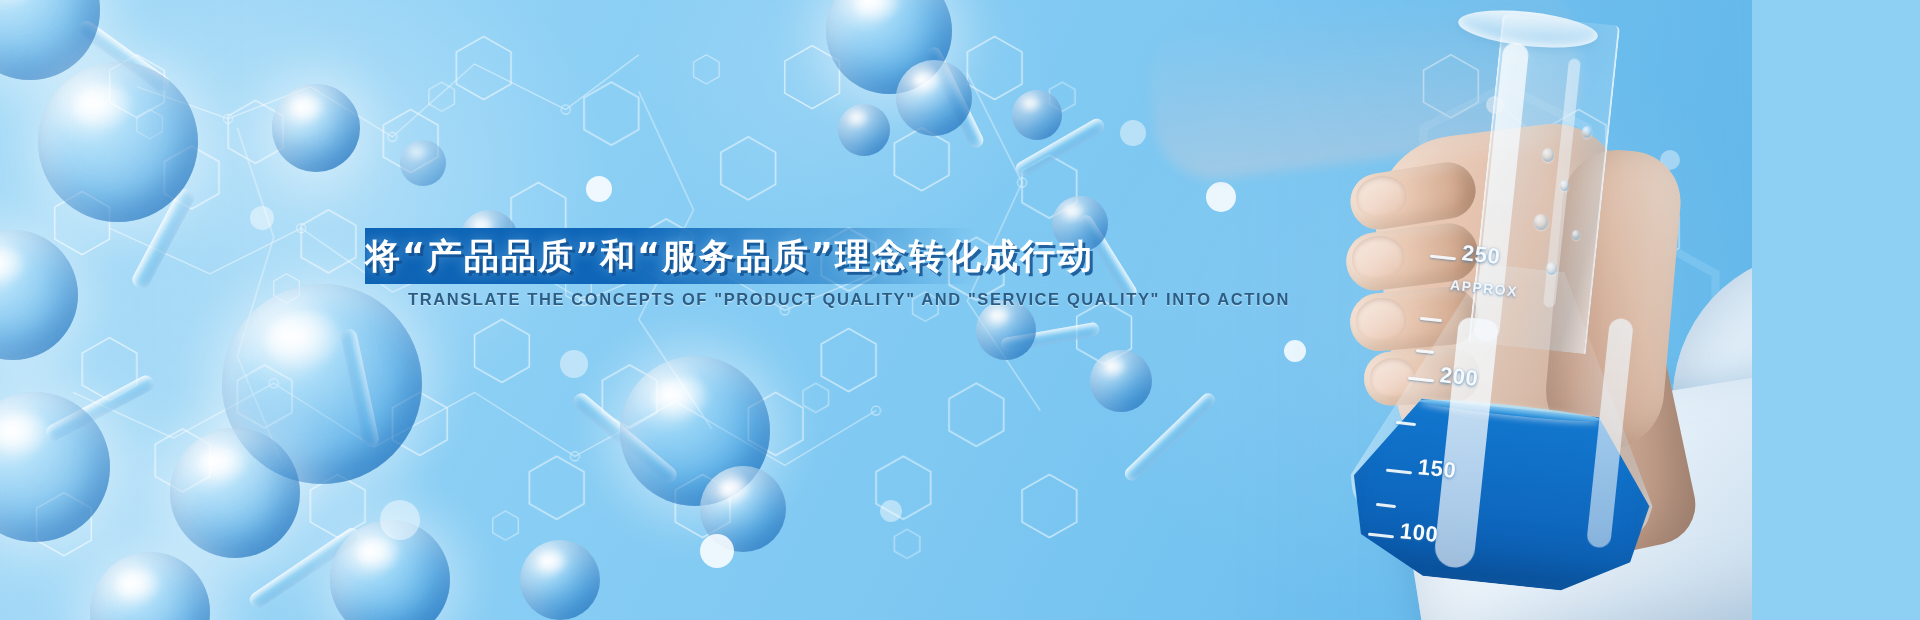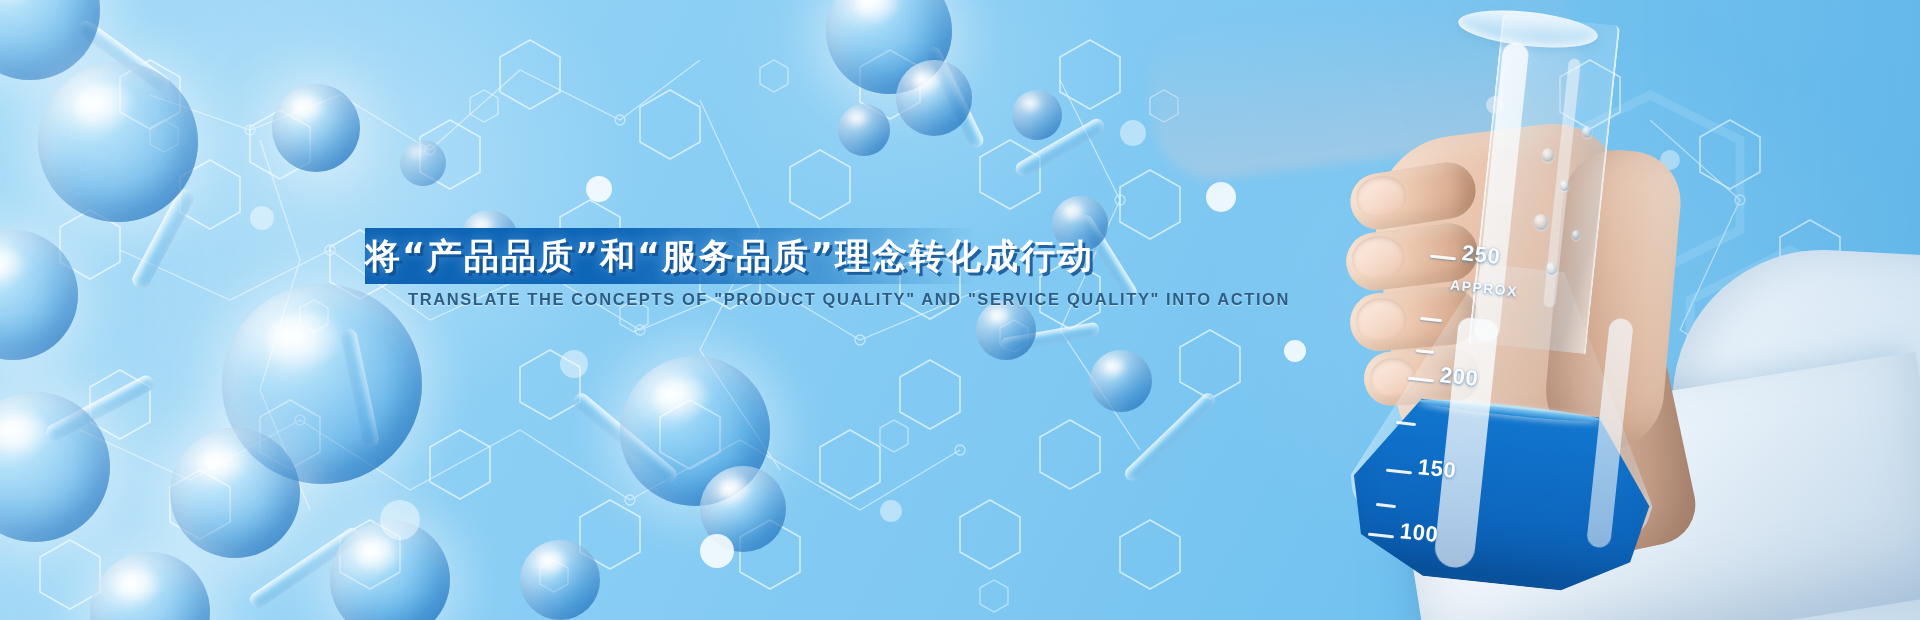--- a/index.html
+++ b/index.html
@@ -1,21 +1,21 @@
 <!DOCTYPE html>
 <html><head>
 <meta charset="utf-8">
 <title>Banner</title>
 <style>
   *{margin:0;padding:0;box-sizing:border-box;}
   html,body{width:1920px;height:620px;overflow:hidden;background:#8ecff4;}
   body{font-family:"Liberation Sans","DejaVu Sans",sans-serif;}
 
   #banner{
-    position:relative;width:1920px;height:620px;overflow:hidden;
+    position:relative;width:1752px;height:620px;overflow:hidden;
     background:linear-gradient(118deg,#9ed8f7 0%,#8ed0f5 28%,#7ec8f2 58%,#6fc0ef 80%,#65baec 100%);
   }
 
   
   .layer{position:absolute;inset:0;pointer-events:none;}
   #hexnet{opacity:.85;}
   #hexnet2{opacity:.5;}
   #glowspots{
     background:
       radial-gradient(420px 360px at 18% 28%, rgba(255,255,255,.30), transparent 70%),

